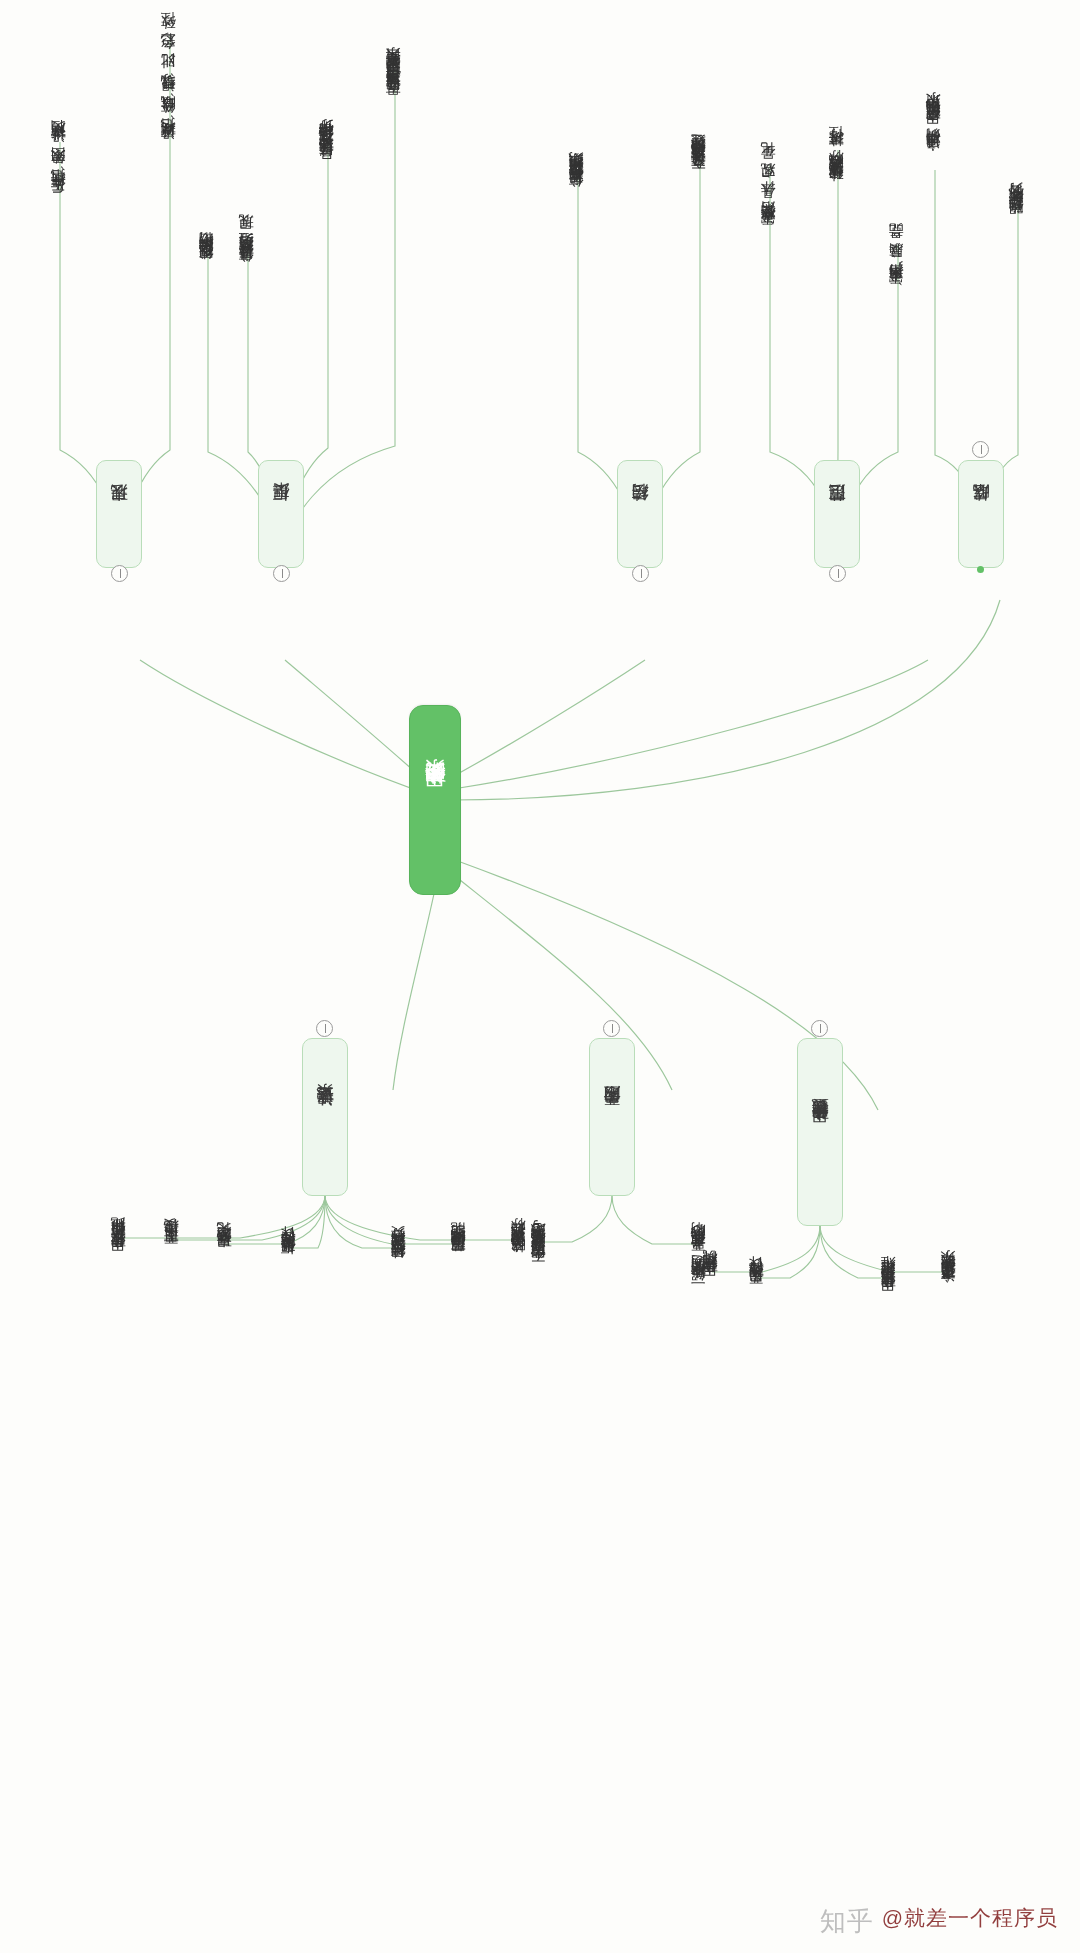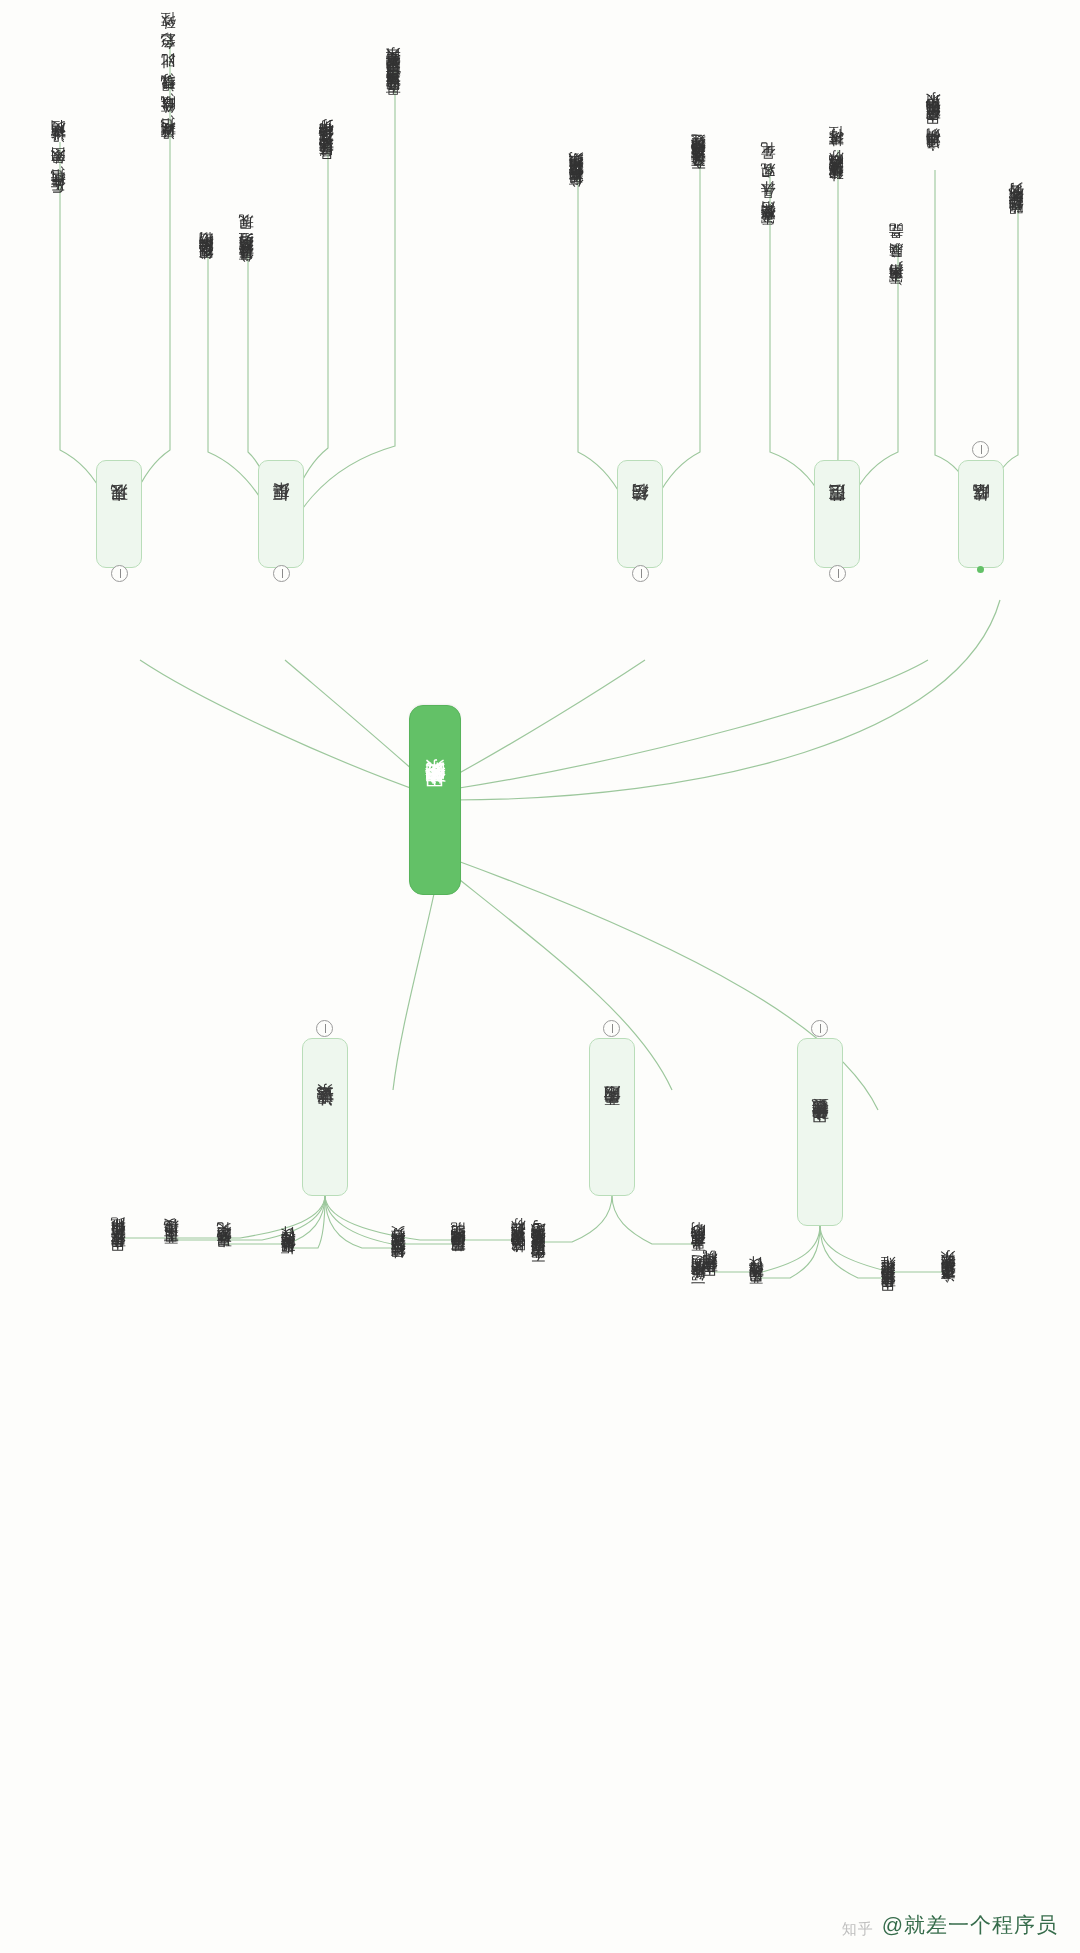--- a/index.html
+++ b/index.html
@@ -63,22 +63,22 @@
     position:absolute;width:7px;height:7px;border-radius:50%;
     background:#63c167;
   }
   
   .watermark{
     position:absolute;right:22px;bottom:14px;
     display:flex;align-items:center;gap:8px;
     color:#b9b9b9;font-size:22px;letter-spacing:1px;
     opacity:.85;
   }
-  .watermark .zhihu{font-size:15px;color:#b4b4b4;margin-top:8px;}
-  .watermark .at{font-size:21px;color:#14532d;}
+  .watermark .zhihu{font-size:26px;color:#b4b4b4;margin-top:8px;}
+  .watermark .at{font-size:21px;color:#7f1d1d;}
 </style>
 </head>
 <body>
 
 <div id="stage">
 
   <svg class="links" viewBox="0 0 1080 1953">
     <g fill="none" stroke="#9cc79c" stroke-width="1.2">
 
       <path d="M430,795 C330,760 200,700 140,660"></path>

